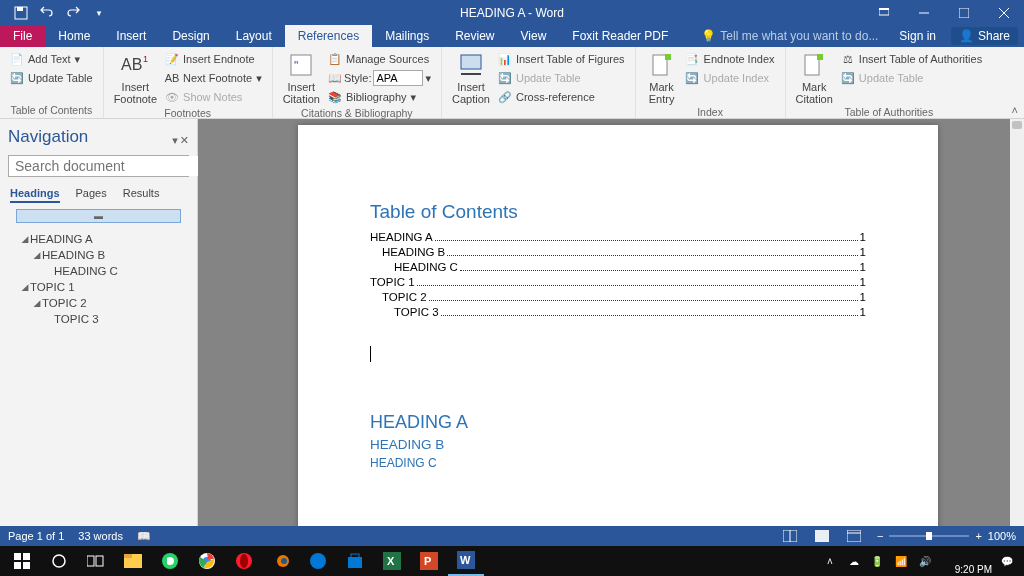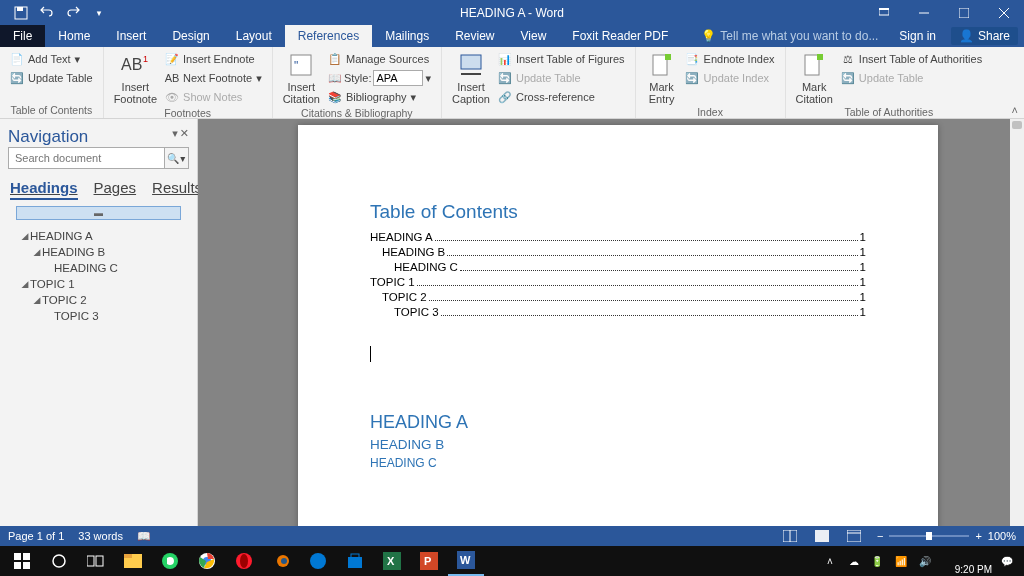--- a/index.html
+++ b/index.html
@@ -10,21 +10,21 @@
 .titlebar .qat { display: flex; align-items: center; padding-left: 10px; gap: 4px; }
 .titlebar .qat .ic { width: 22px; height: 22px; display: flex; align-items: center; justify-content: center; cursor: pointer; }
 .titlebar .title { position: absolute; left: 50%; transform: translateX(-50%); font-size: 12px; }
 .titlebar .winbtns { margin-left: auto; display: flex; }
 .titlebar .winbtns .wb { width: 40px; height: 25px; display: flex; align-items: center; justify-content: center; cursor: pointer; }
 .titlebar .winbtns .wb svg { width: 10px; height: 10px; }
 
 
 .menutabs { height: 22px; background: #2b579a; color: #fff; display: flex; align-items: stretch; font-size: 12px; }
 .menutabs .tab { padding: 0 13px; display: flex; align-items: center; cursor: pointer; }
-.menutabs .tab.file { background: #0f172a; }
+.menutabs .tab.file { background: #be185d; }
 .menutabs .tab.active { background: #f3f3f3; color: #2b579a; }
 .menutabs .tell { color: #b8cce4; padding-left: 20px; display: flex; align-items: center; gap: 4px; }
 .menutabs .right { margin-left: auto; display: flex; align-items: center; gap: 2px; padding-right: 6px; }
 .menutabs .right .share { background: #1e4e8c; padding: 2px 8px; border-radius: 2px; display: flex; align-items: center; gap: 4px; }
 
 
 .ribbon { height: 72px; background: #f3f3f3; border-bottom: 1px solid #d4d4d4; display: flex; font-size: 11px; color: #444; position: relative; }
 .rgroup { border-right: 1px solid #e1e1e1; padding: 2px 6px 0 6px; display: flex; flex-direction: column; }
 .rgroup .gbody { flex: 1; display: flex; align-items: flex-start; }
 .rgroup .glabel { text-align: center; font-size: 10.5px; color: #666; padding: 1px 0 2px; position: relative; }
@@ -34,26 +34,26 @@
 .smallbtns { display: flex; flex-direction: column; gap: 1px; padding-top: 1px; }
 .smallbtn { display: flex; align-items: center; gap: 4px; padding: 1px 4px; cursor: pointer; font-size: 11px; height: 18px; white-space: nowrap; }
 .smallbtn .si { width: 14px; height: 14px; display: flex; align-items: center; justify-content: center; }
 .stylefield { display: flex; align-items: center; gap: 2px; }
 .stylefield input { width: 50px; height: 16px; font-size: 11px; border: 1px solid #ababab; padding: 0 2px; }
 .ribbon .collapse { position: absolute; right: 6px; bottom: 2px; font-size: 11px; color: #666; cursor: pointer; }
 
 
 .workspace { display: flex; height: calc(100% - 25px - 22px - 72px - 20px - 30px); }
 .navpane { width: 198px; background: #f3f3f3; border-right: 1px solid #d4d4d4; padding: 8px; font-size: 12px; color: #444; position: relative; }
-.navpane .navtitle { color: #2b579a; font-size: 17px; display: flex; align-items: flex-start; }
+.navpane .navtitle { color: #2b579a; font-size: 17px; margin-bottom: 8px; display: flex; align-items: flex-end; }
 .navpane .navtitle .navctl { margin-left: auto; display: flex; gap: 2px; font-size: 11px; color: #666; }
 .navpane .search { display: flex; border: 1px solid #ababab; background: #fff; height: 22px; }
-.navpane .search input { flex: 1; border: none; outline: none; font-size: 11px; padding: 0 6px; }
+.navpane .search input { flex: 1; border: none; outline: none; font-size: 14px; padding: 0 6px; }
 .navpane .search .sbtn { width: 24px; border-left: 1px solid #ababab; display: flex; align-items: center; justify-content: center; background: #f3f3f3; cursor: pointer; }
-.navtabs { display: flex; gap: 16px; margin: 10px 0 6px 2px; font-size: 15px; text-decoration: underline; }
+.navtabs { display: flex; gap: 16px; margin: 10px 0 6px 2px; font-size: 11px; }
 .navtabs .nt { cursor: pointer; color: #444; }
 .navtabs .nt.active { color: #2b579a; font-weight: 600; border-bottom: 2px solid #2b579a; padding-bottom: 2px; }
 .navcur { border: 1px solid #7aa7d8; background: #cde0f2; height: 14px; margin: 4px 8px 4px 8px; display: flex; align-items: center; justify-content: center; font-size: 9px; color: #666; }
 .navtree { margin-top: 8px; font-size: 11.5px; }
 .navtree .node { display: flex; align-items: center; padding: 2px 0; cursor: pointer; }
 .navtree .tw { width: 10px; font-size: 9px; color: #666; text-align: center; }
 .navtree .ind1 { padding-left: 12px; }
 .navtree .ind2 { padding-left: 24px; }
 .navtree .ind3 { padding-left: 36px; }
 

